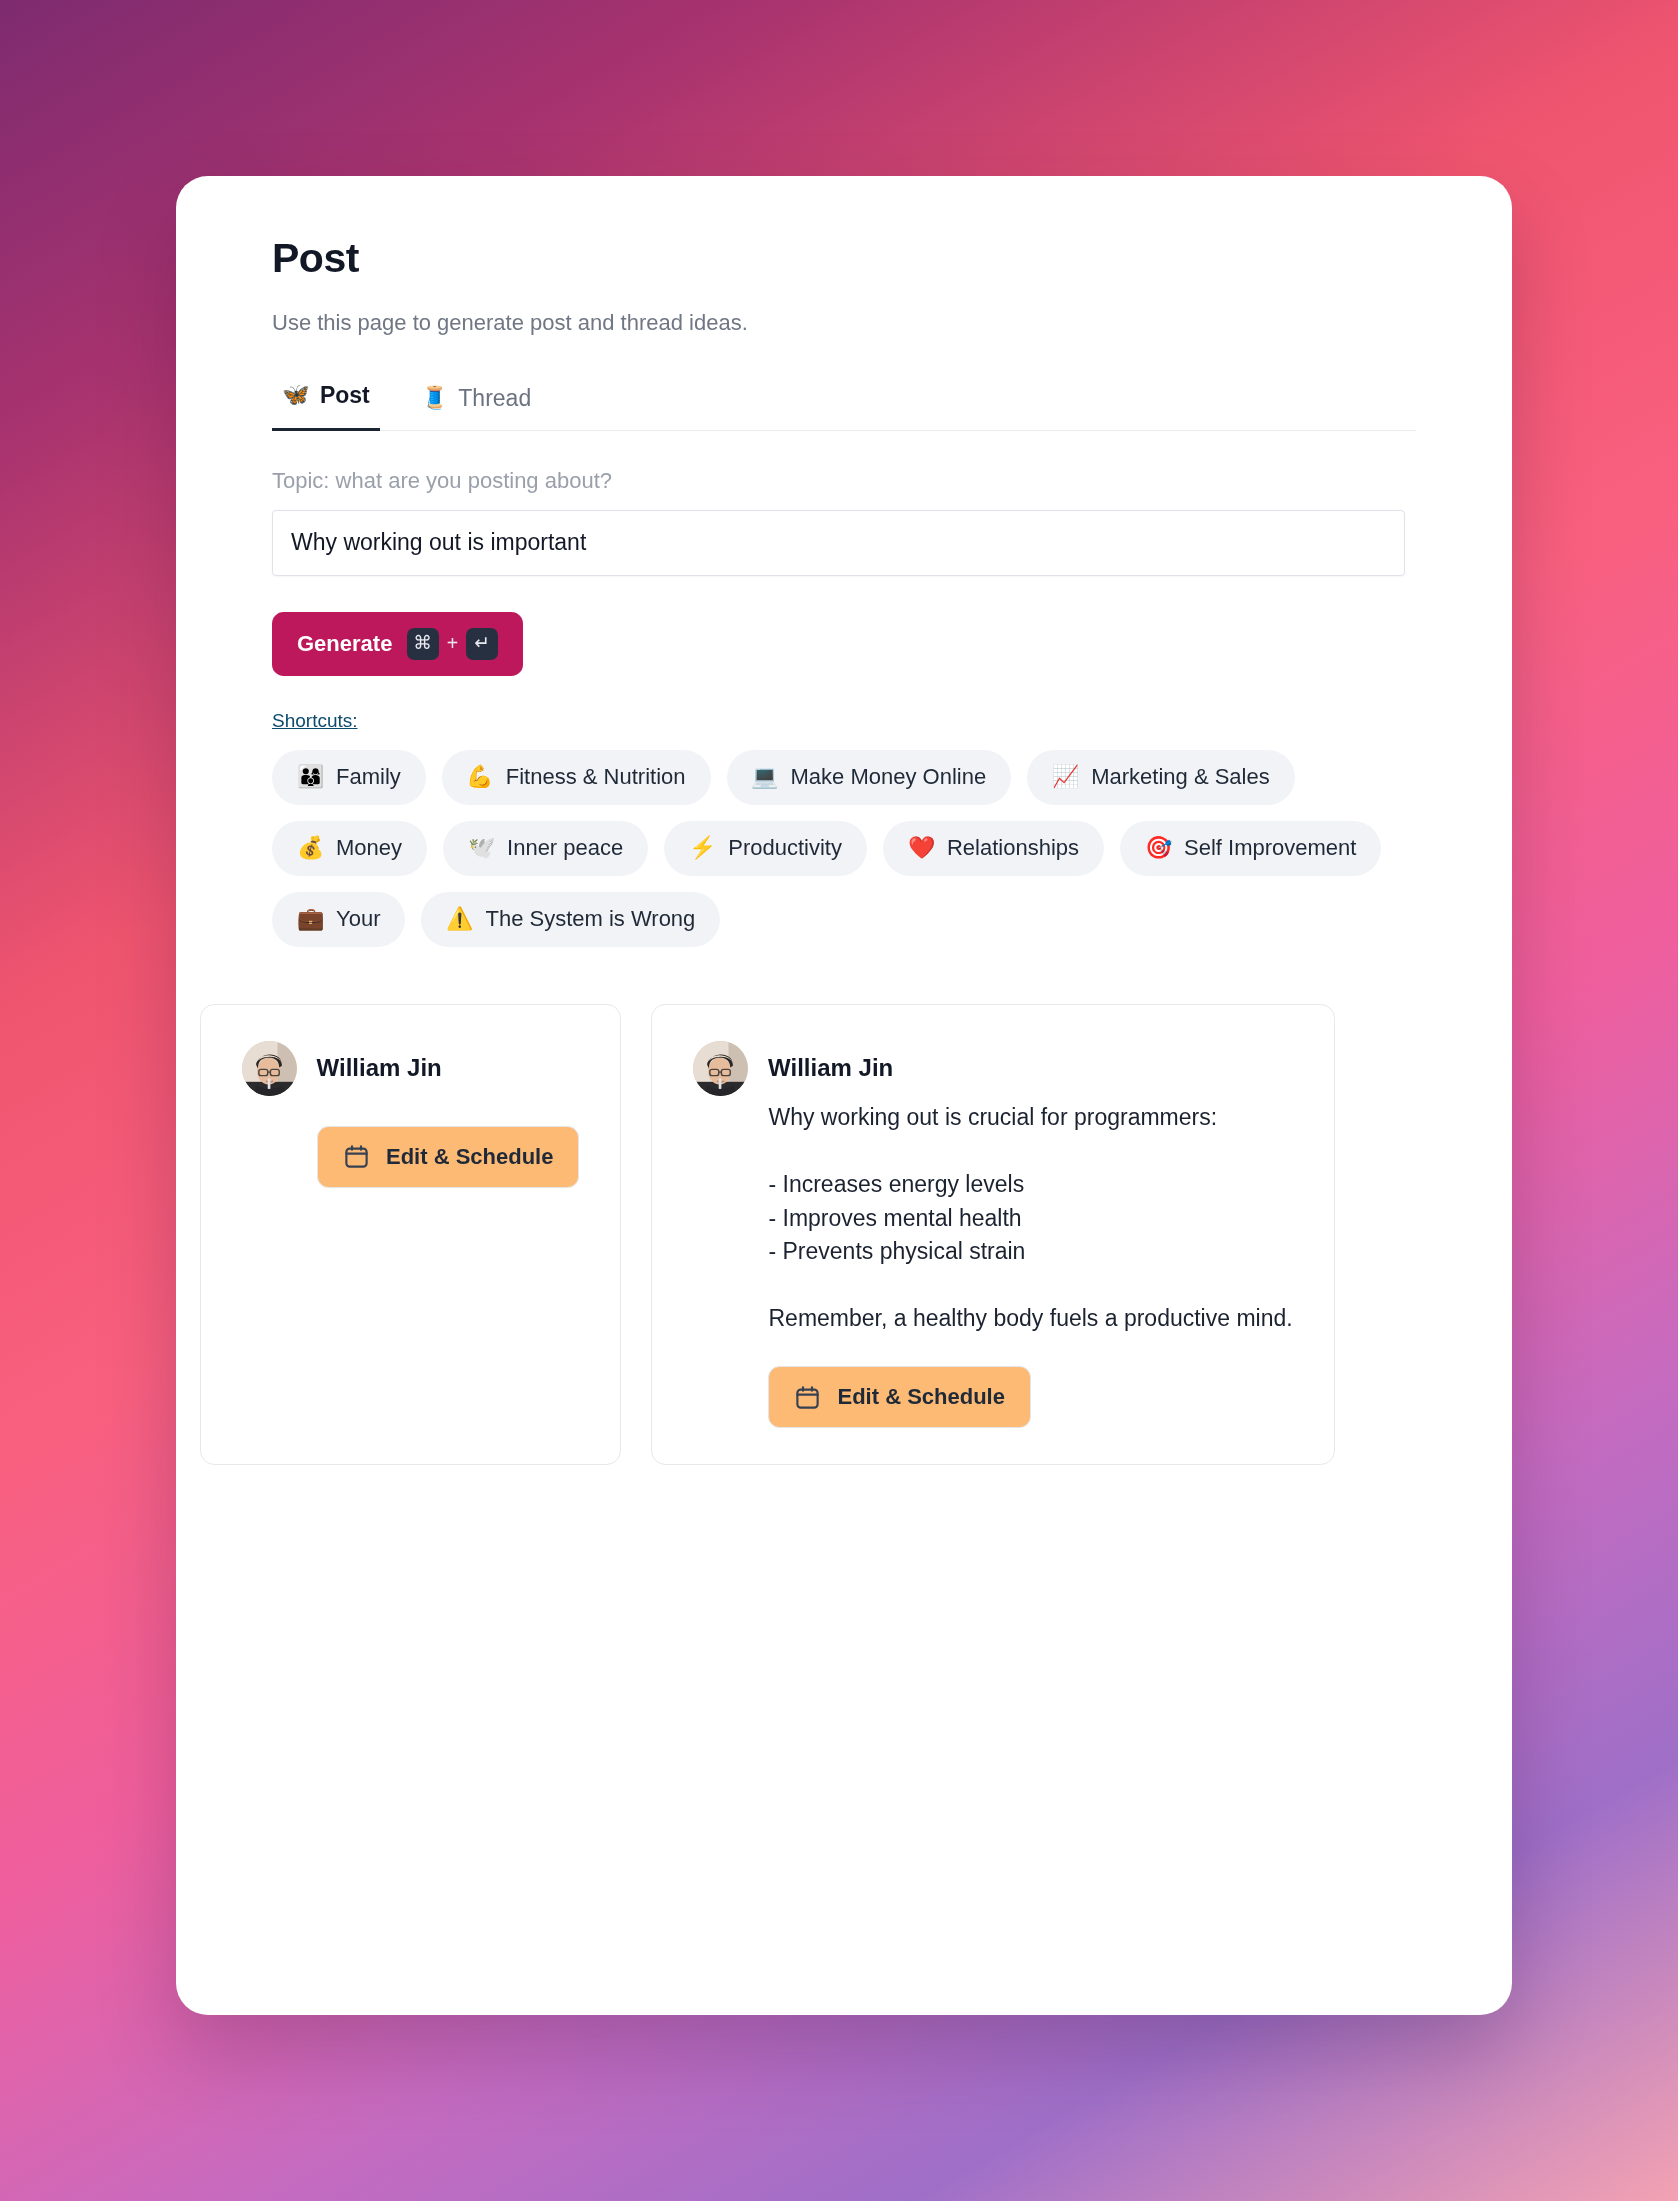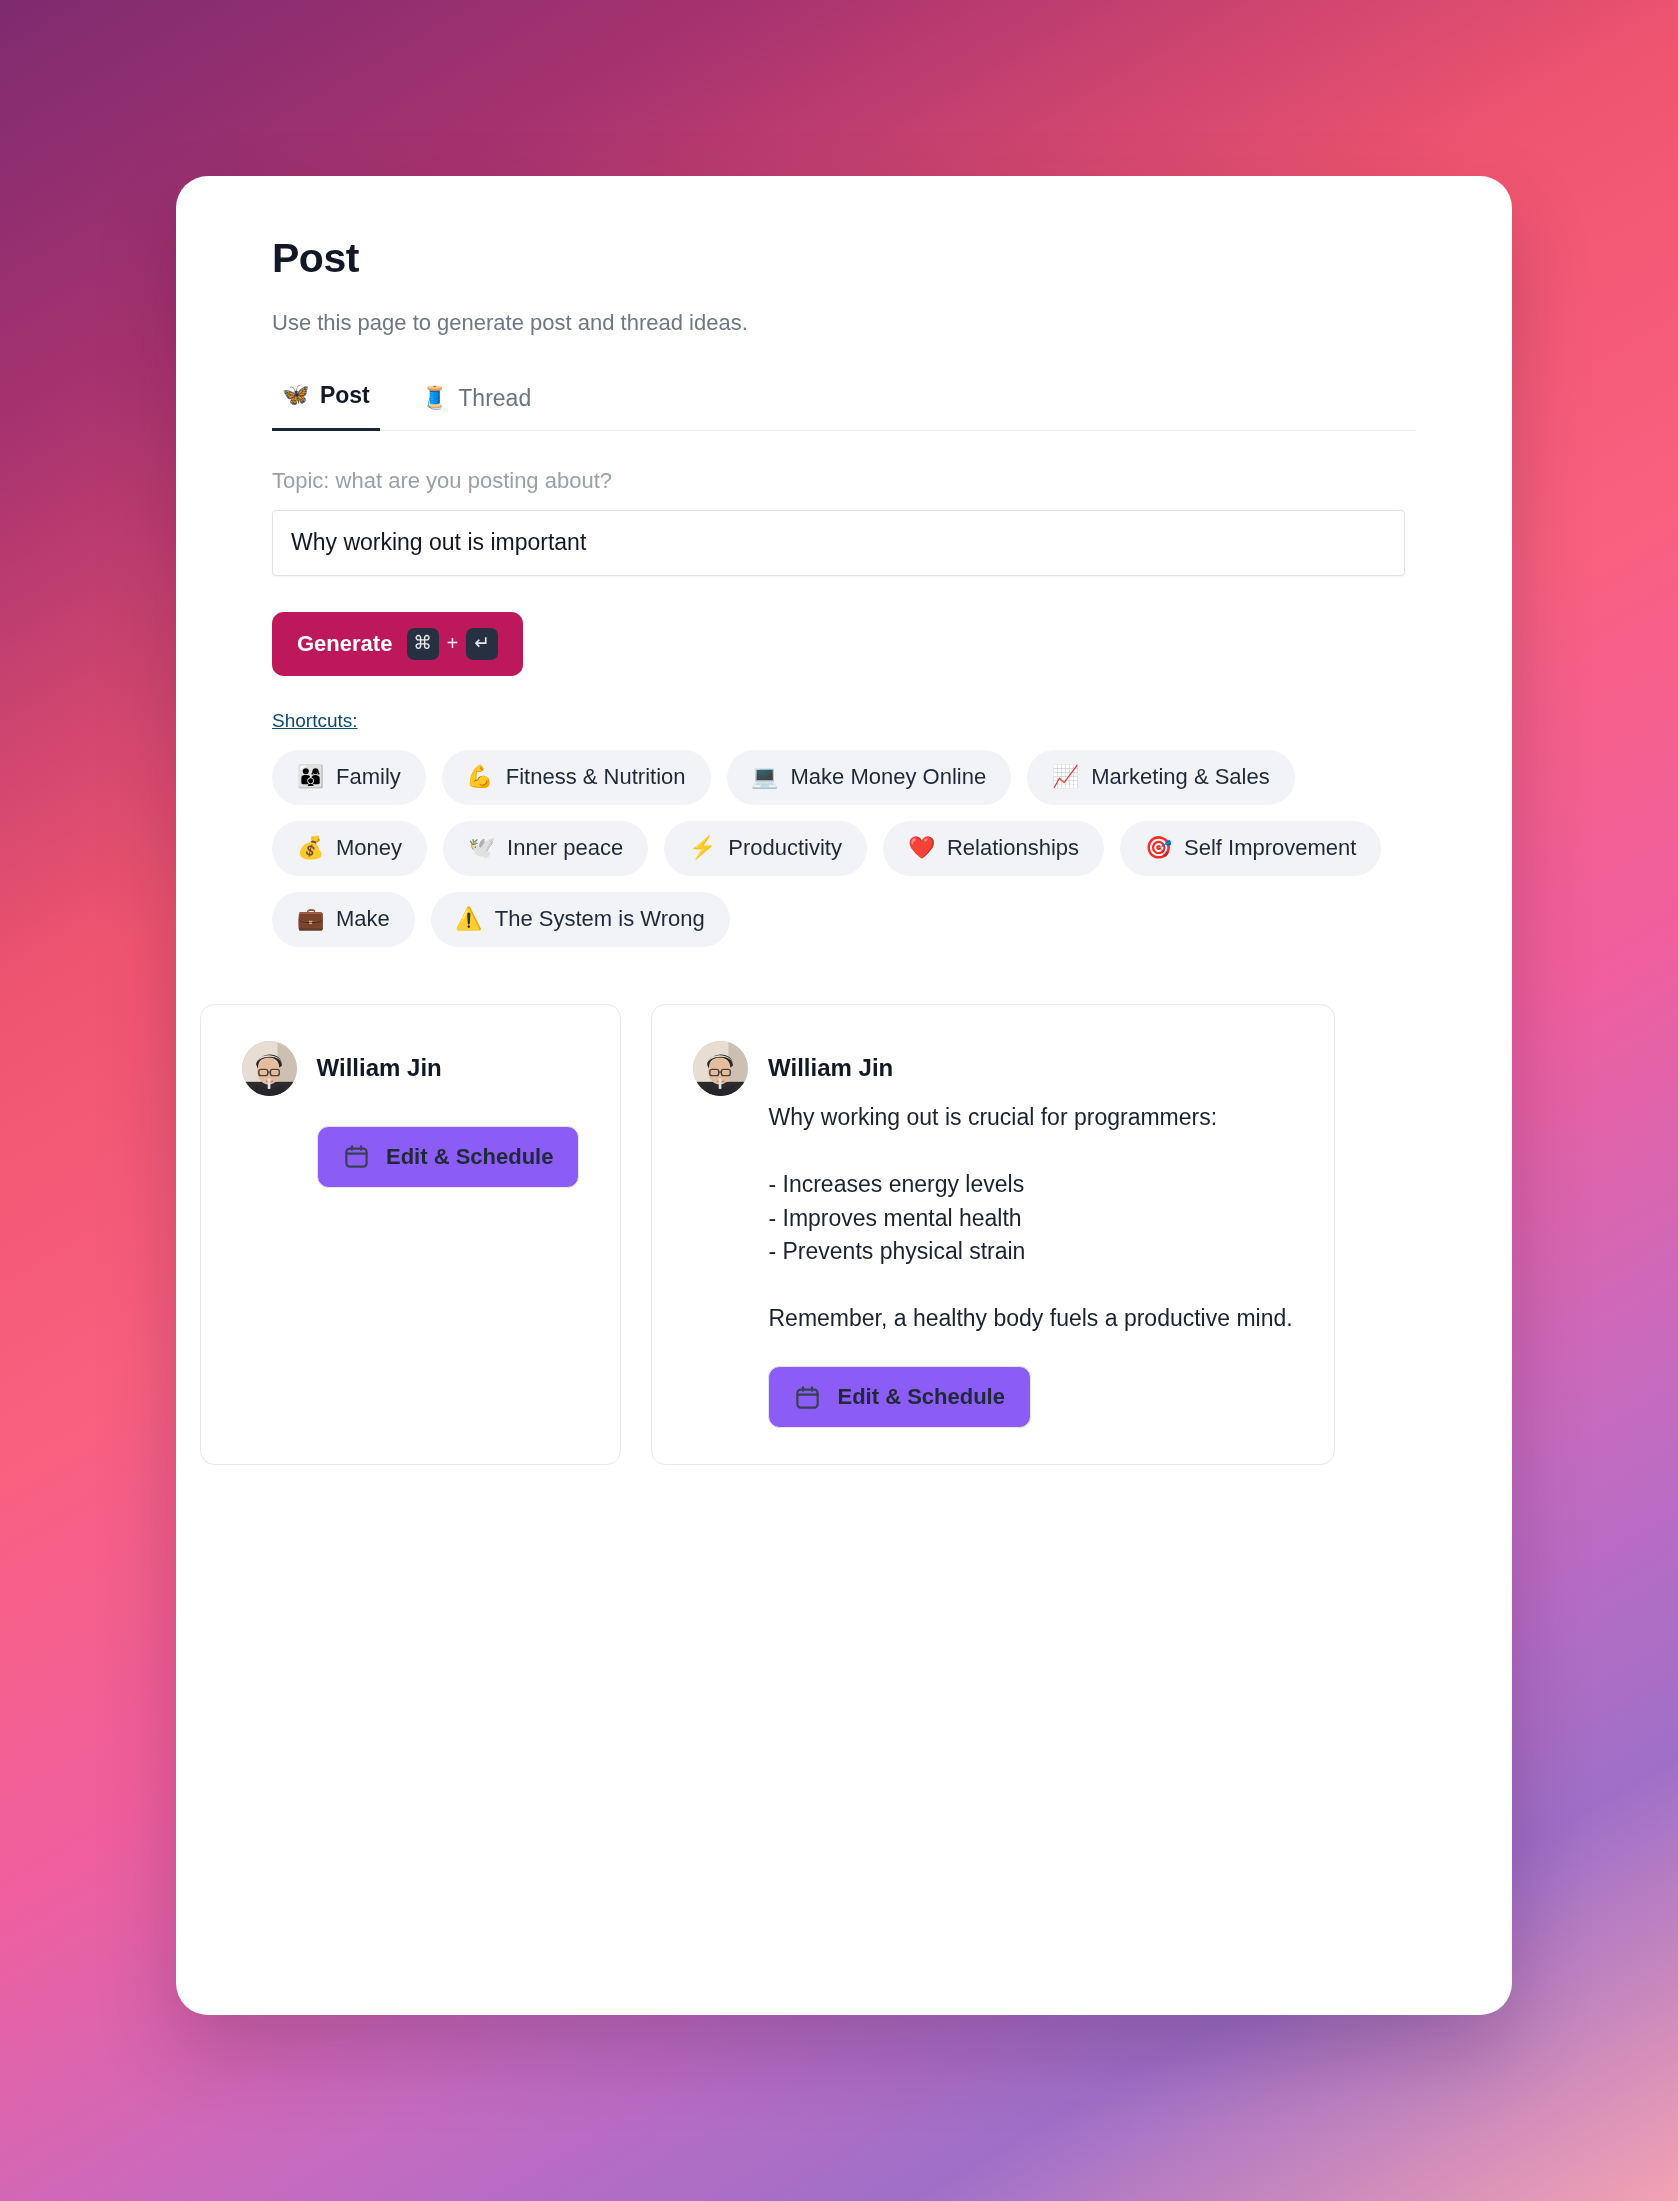--- a/index.html
+++ b/index.html
@@ -228,21 +228,21 @@
     line-height: 1.46;
     color: #1b2230;
     white-space: pre-wrap;
   }
   .schedule-btn {
     margin-top: 30px;
     margin-left: 75px;
     display: inline-flex;
     align-items: center;
     gap: 16px;
-    background: #8b5cf6;
+    background: #fdba74;
     border: 1.3px solid #e2e5ea;
     border-radius: 11.6px;
     height: 62px;
     padding: 0 25px;
     font-family: "Liberation Sans", sans-serif;
     font-size: 22px;
     font-weight: bold;
     color: #1f2937;
     cursor: pointer;
   }
@@ -318,21 +318,21 @@
         <div class="chip">
           <span class="chip-emoji">❤️</span>
           <span>Relationships</span>
         </div>
         <div class="chip">
           <span class="chip-emoji">🎯</span>
           <span>Self Improvement</span>
         </div>
         <div class="chip">
           <span class="chip-emoji">💼</span>
-          <span>Make</span>
+          <span>Your</span>
         </div>
         <div class="chip">
           <span class="chip-emoji">⚠️</span>
           <span>The System is Wrong</span>
         </div>
       </div>
 
   </div>
 
   <div class="results" id="results-container">

